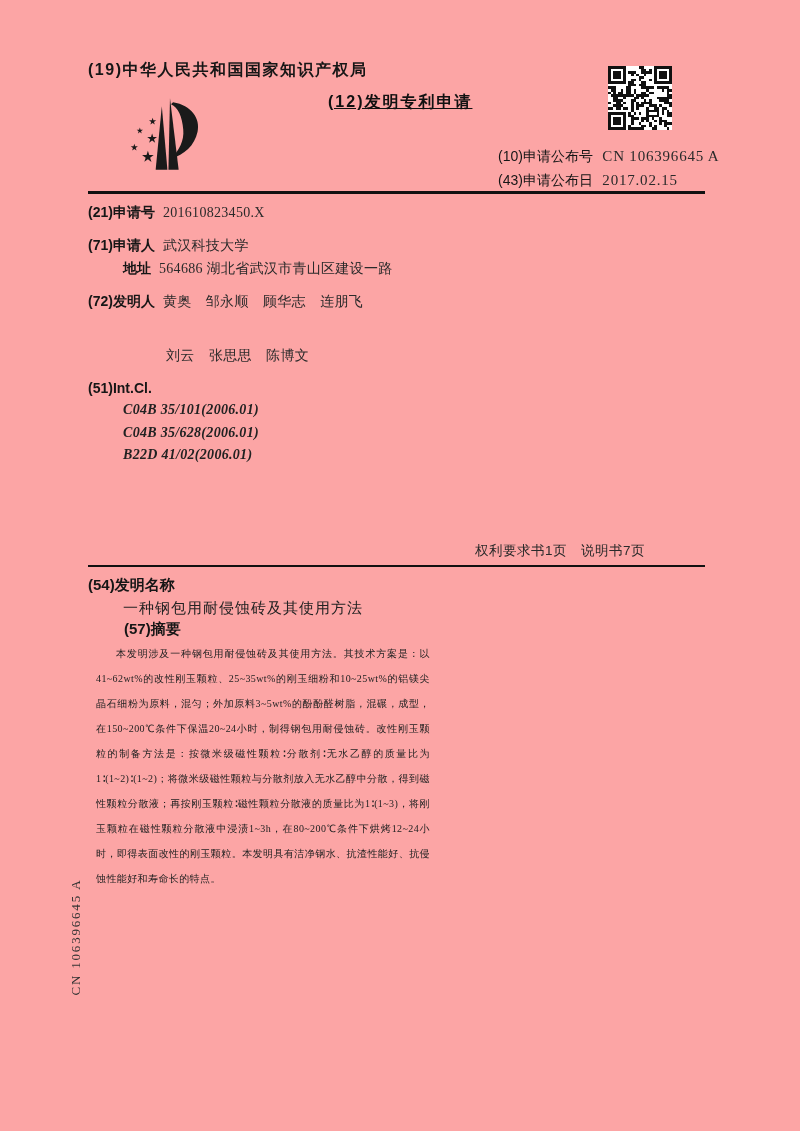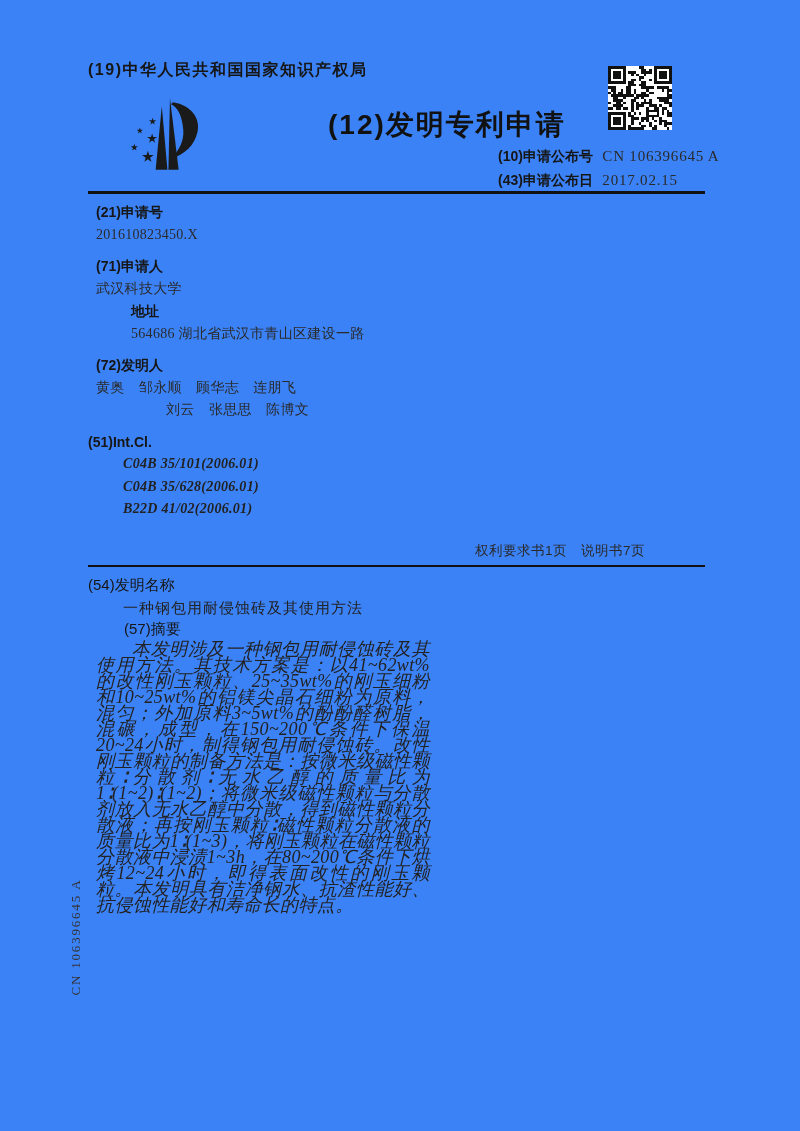--- a/index.html
+++ b/index.html
@@ -3,85 +3,85 @@
 <meta charset="utf-8">
 <style>
   * { box-sizing: border-box; margin: 0; padding: 0; }
   html, body { background: #ffffff; }
   body { font-family: "Liberation Sans", sans-serif; color: #1f1f1f; }
 
   .page {
     position: relative;
     width: 800px;
     height: 1131px;
-    background: #3b82f6;
+    background: #fca5a5;
     overflow: hidden;
   }
 
   
   .office-line {
     position: absolute; left: 88px; top: 60px;
     font-size: 16px; font-weight: bold; letter-spacing: 1.5px; color: #161616;
   }
   .logo { position: absolute; left: 124px; top: 96px; width: 94px; height: 84px; }
   .logo svg { width: 100%; height: 100%; }
   .doc-type {
-    position: absolute; left: 328px; top: 106px;
-    font-size: 28px; font-weight: bold; letter-spacing: 2px; color: #111;
+    position: absolute; left: 328px; top: 92px;
+    font-size: 16px; font-weight: bold; letter-spacing: 2px; color: #111; text-decoration: underline;
   }
   .qr { position: absolute; left: 608px; top: 66px; width: 64px; height: 64px; }
   .qr svg { width: 100%; height: 100%; }
 
   .pub-line { position: absolute; left: 498px; white-space: nowrap; }
   .pub-num  { top: 147px; }
   .pub-date { top: 171px; }
-  .plbl { font-size: 14px; font-weight: bold; color: #161616; }
+  .plbl { font-size: 14px; font-weight: normal; color: #161616; }
   .pval {
     font-family: "Liberation Serif", serif;
     font-size: 15px; color: #2a2a2a; letter-spacing: 0.8px; margin-left: 5px;
   }
 
   .rule { position: absolute; left: 88px; width: 617px; background: #111; }
   .rule1 { top: 191px; height: 2.5px; }
   .rule2 { top: 565px; height: 2px; }
 
   
   .biblio { position: absolute; left: 88px; top: 201px; width: 352px; font-size: 14px; }
   .entry { margin-bottom: 9px; line-height: 22.5px; }
-  .row { display: flex; align-items: baseline; flex-direction: column; }
+  .row { display: flex; align-items: baseline; }
   .lbl { font-weight: bold; color: #161616; white-space: nowrap; }
   .val {
     font-family: "Liberation Serif", serif; color: #2a2a2a;
     margin-left: 8px; letter-spacing: 0.3px;
   }
   .serifv { font-family: "Liberation Serif", serif; color: #2a2a2a; letter-spacing: 0.3px; }
   .ind35  { padding-left: 35px; }
-  .ind78  { padding-left: 78px; }
+  .ind78  { padding-left: 78px; margin-top: 32px; }
   .ind134 { padding-left: 134px; }
   .addr-val { flex: 1; min-width: 0; }
   .cls-line {
     padding-left: 35px; font-family: "Liberation Serif", serif;
     font-style: italic; font-weight: bold; color: #222; letter-spacing: 0.3px;
   }
 
   .pages-info {
     position: absolute; top: 542px; right: 155px;
     font-size: 13.5px; color: #2a2a2a; letter-spacing: 0.5px;
   }
 
   
-  .sec-label { position: absolute; left: 88px; font-size: 15px; font-weight: normal; color: #161616; }
+  .sec-label { position: absolute; left: 88px; font-size: 15px; font-weight: bold; color: #161616; }
   .sec54-label { top: 576px; }
   .sec54-title { position: absolute; left: 123px; top: 599px; font-size: 15px; color: #222; letter-spacing: 1px; }
   .sec57-label { top: 620px; margin-left: 36px; }
   .abstract {
     position: absolute; left: 96px; top: 641px; width: 334px;
     font-family: "Liberation Serif", serif;
-    font-size: 18px; line-height: 16px; color: #222;
-    text-align: justify; text-indent: 2em; letter-spacing: 0.4px; font-style: italic;
+    font-size: 10px; line-height: 25px; color: #222;
+    text-align: justify; text-indent: 2em; letter-spacing: 0.4px;
   }
 
   
   .vertical-pub {
     position: absolute; left: 14px; top: 928px; width: 126px; height: 18px;
     text-align: center; transform: rotate(-90deg);
     font-family: "Liberation Serif", serif;
     font-size: 13px; color: #333; letter-spacing: 1.8px; white-space: nowrap;
   }
 </style>

